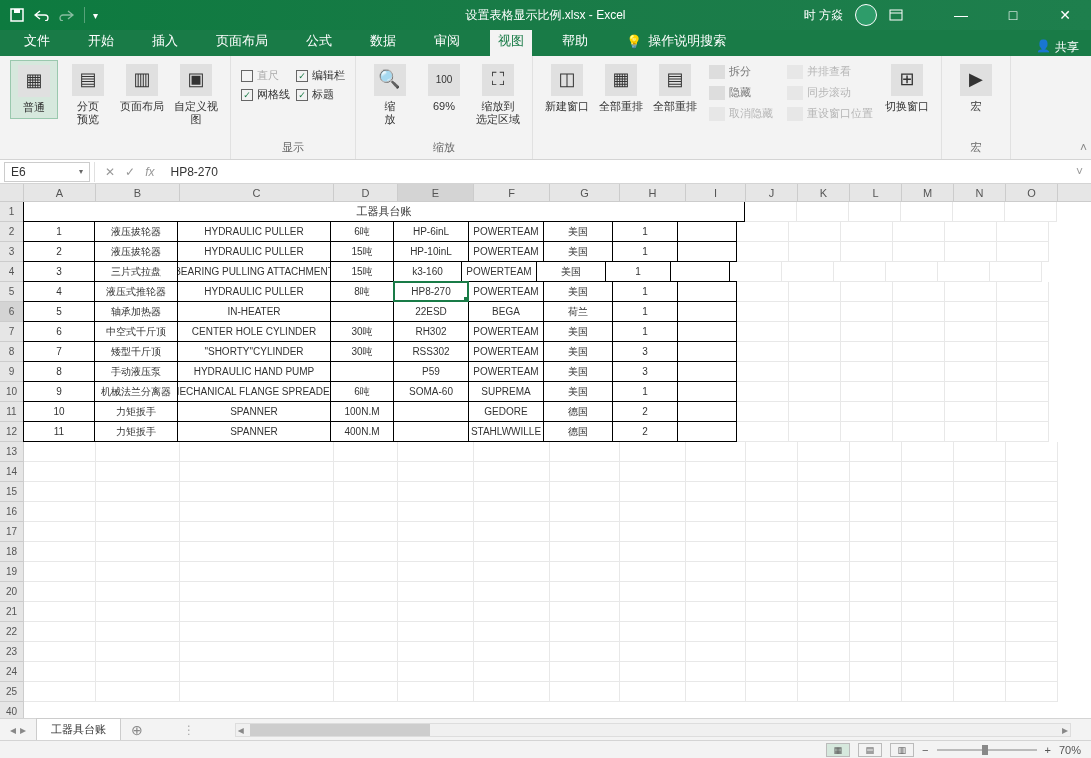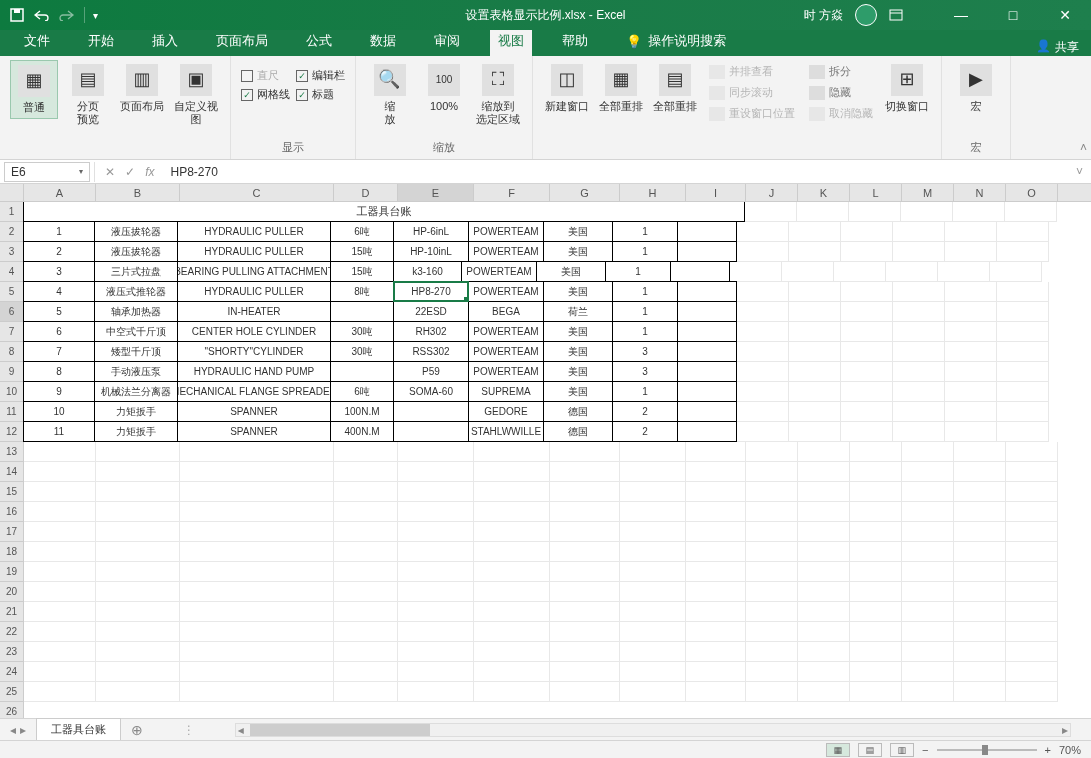--- a/index.html
+++ b/index.html
@@ -192,21 +192,21 @@
 
   <div class="ribbon-group">
     <div class="ribbon-row">
       <div class="ribbon-big">
           <div class="rb-icon">🔍</div>
           <span style="white-space:pre">缩
 放</span>
         </div>
       <div class="ribbon-big">
           <div class="rb-icon" style="font-size:10px">100</div>
-          <span>100%</span>
+          <span>69%</span>
         </div>
       <div class="ribbon-big">
           <div class="rb-icon">⛶</div>
           <span style="white-space:pre">缩放到
 选定区域</span>
         </div>
     </div>
     <div class="ribbon-group-label">缩放</div>
   </div>
 
@@ -217,46 +217,46 @@
           <span>新建窗口</span>
         </div>
       <div class="ribbon-big">
           <div class="rb-icon">▦</div>
           <span>全部重排</span>
         </div>
       <div class="ribbon-big">
           <div class="rb-icon">▤</div>
           <span>全部重排</span>
         </div>
+      <div class="sm-col">
+        <div class="sm-item">
+            <span class="sm-icon"></span>
+            <span>拆分</span>
+          </div>
+        <div class="sm-item">
+            <span class="sm-icon"></span>
+            <span>隐藏</span>
+          </div>
+        <div class="sm-item" style="opacity:.5">
+            <span class="sm-icon"></span>
+            <span>取消隐藏</span>
+          </div>
+      </div>
       <div class="sm-col" style="opacity:.5">
         <div class="sm-item">
             <span class="sm-icon"></span>
             <span>并排查看</span>
           </div>
         <div class="sm-item">
             <span class="sm-icon"></span>
             <span>同步滚动</span>
           </div>
         <div class="sm-item">
             <span class="sm-icon"></span>
             <span>重设窗口位置</span>
-          </div>
-      </div>
-      <div class="sm-col">
-        <div class="sm-item">
-            <span class="sm-icon"></span>
-            <span>拆分</span>
-          </div>
-        <div class="sm-item">
-            <span class="sm-icon"></span>
-            <span>隐藏</span>
-          </div>
-        <div class="sm-item" style="opacity:.5">
-            <span class="sm-icon"></span>
-            <span>取消隐藏</span>
           </div>
       </div>
       <div class="ribbon-big">
           <div class="rb-icon">⊞</div>
           <span>切换窗口</span>
         </div>
     </div>
   </div>
 
   <div class="ribbon-group">
@@ -327,21 +327,21 @@
         <div class="rh">16</div>
         <div class="rh">17</div>
         <div class="rh">18</div>
         <div class="rh">19</div>
         <div class="rh">20</div>
         <div class="rh">21</div>
         <div class="rh">22</div>
         <div class="rh">23</div>
         <div class="rh">24</div>
         <div class="rh">25</div>
-        <div class="rh">26</div>
+        <div class="rh">40</div>
       </div>
     <div class="cells" id="cells">
         <div class="row">
           <div class="cell bcell title-row" style="width: 722px;">工器具台账</div>
           <div class="cell" style="width: 52px;"></div>
           <div class="cell" style="width: 52px;"></div>
           <div class="cell" style="width: 52px;"></div>
           <div class="cell" style="width: 52px;"></div>
           <div class="cell" style="width: 52px;"></div>
           <div class="cell" style="width: 52px;"></div>

